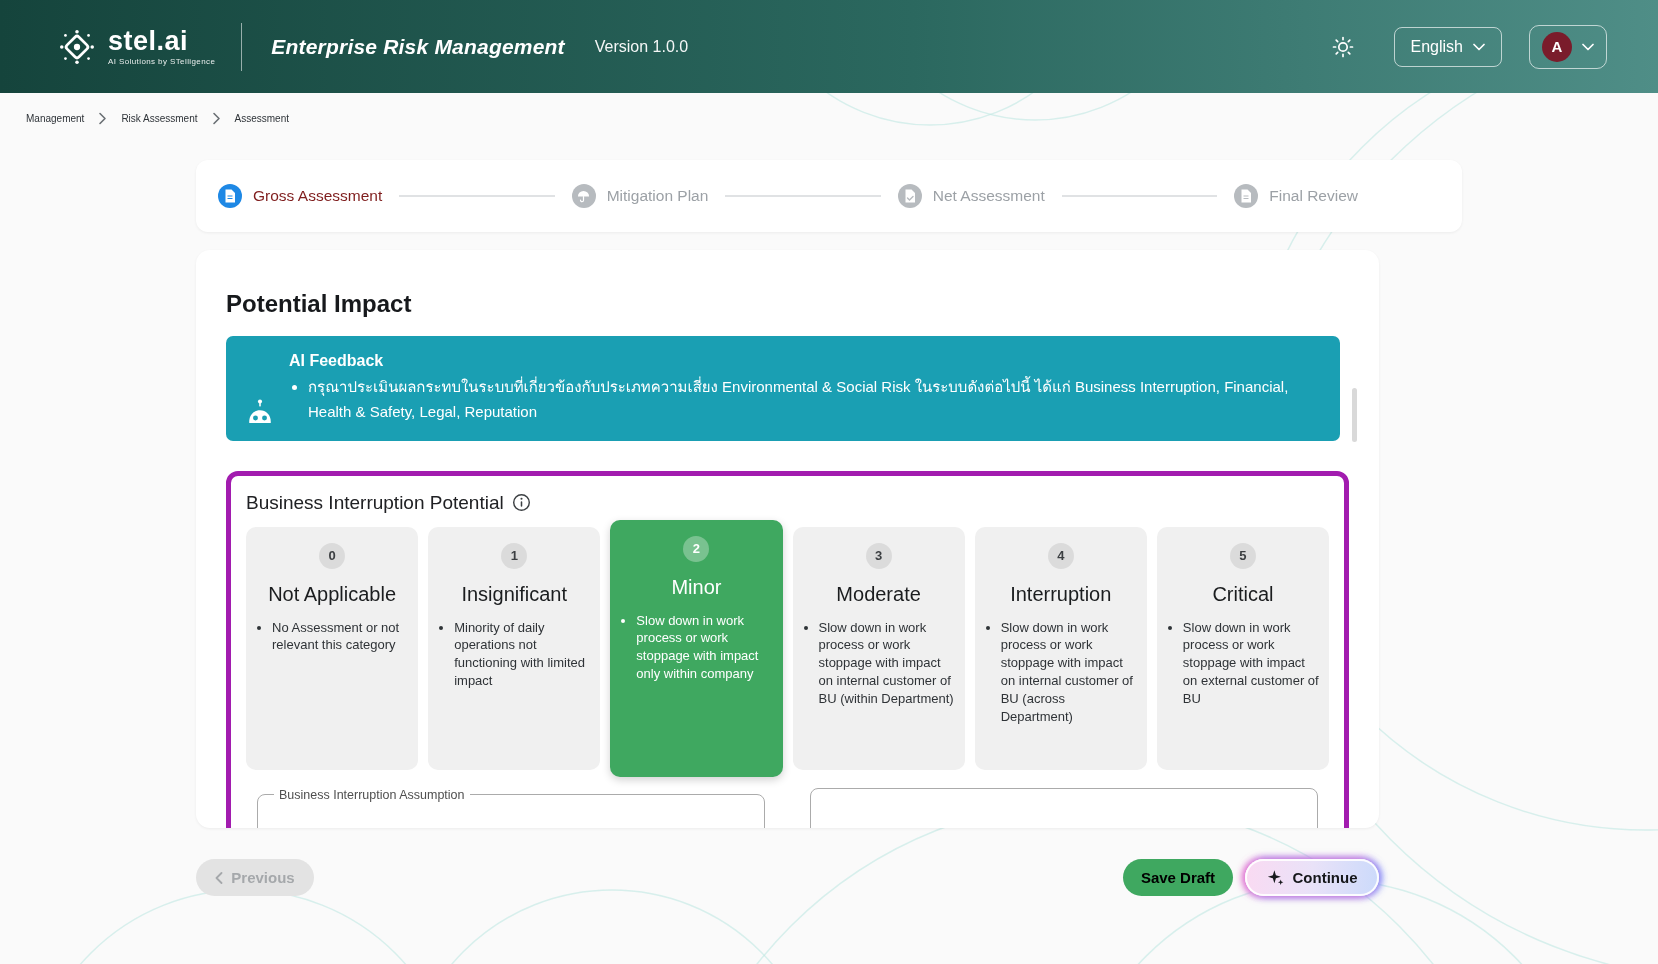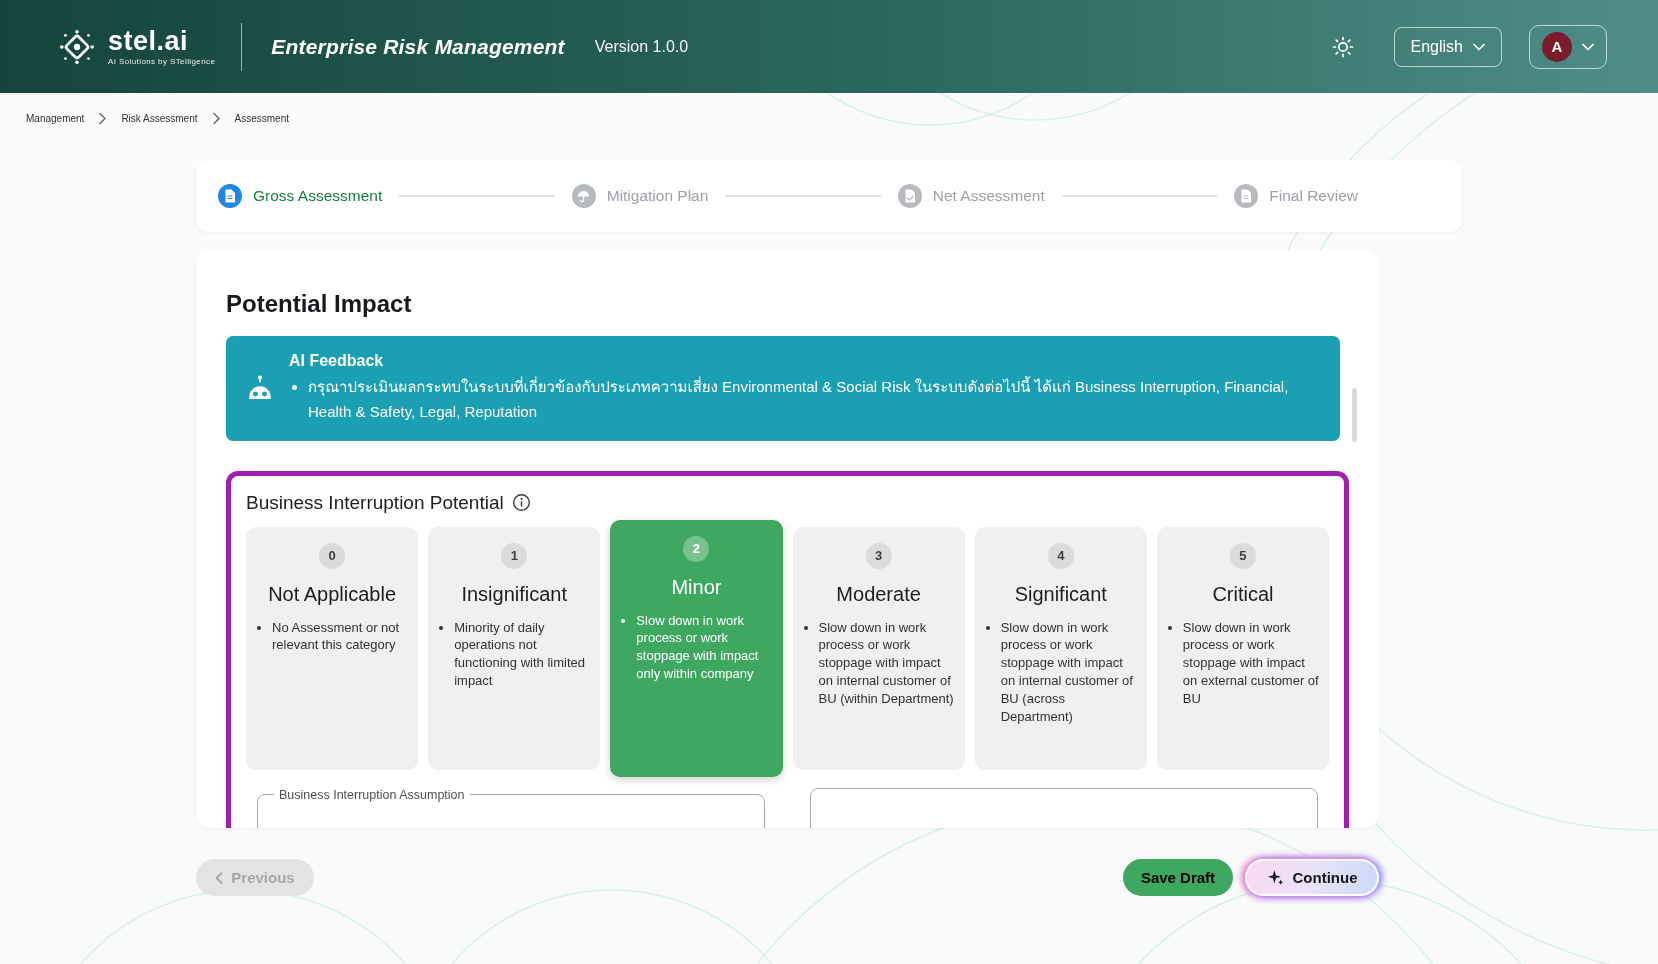--- a/index.html
+++ b/index.html
@@ -39,32 +39,32 @@
 
   
   .stepper{position:relative;z-index:1;margin:35px 0 0 196px;width:1266px;height:72px;
     background:#fff;border-radius:12px;box-shadow:0 1px 3px rgba(0,0,0,.06);
     display:flex;align-items:center;padding:0 104px 0 22px;}
   .step{display:flex;align-items:center;gap:11px;white-space:nowrap;cursor:pointer;}
   .step-circle{width:24px;height:24px;border-radius:50%;display:flex;align-items:center;justify-content:center;flex:none;}
   .step.active .step-circle{background:#1E88E5;}
   .step.upcoming .step-circle{background:#B7BBBF;}
   .step-label{font-size:15.5px;}
-  .step.active .step-label{color:#15803d;font-weight:500;}
+  .step.active .step-label{color:#7f1d1d;font-weight:500;}
   .step.upcoming .step-label{color:#9CA1A6;font-weight:400;}
   .connector{flex:1;height:1.5px;background:#E0E2E4;margin:0 17px;}
 
   
   .main-card{position:relative;z-index:1;margin:18px 0 0 196px;width:1183px;height:578px;
     background:#fff;border-radius:14px;box-shadow:0 1px 3px rgba(0,0,0,.06);
     padding:40px 30px 0 30px;overflow:hidden;}
   .page-title{margin:0;font-size:24px;font-weight:700;color:#17191C;}
 
   .ai-banner{margin-top:18px;margin-right:9px;background:#1A9FB3;border-radius:7px;color:#fff;
-    padding:15px 20px 16px 20px;display:flex;gap:15px;align-items:center;}
+    padding:15px 20px 16px 20px;display:flex;gap:15px;align-items:flex-end;}
   .ai-body{flex:1;}
   .ai-title{font-size:16px;font-weight:700;line-height:1.25;}
   .ai-list{margin:4px 0 0 0;padding-left:19px;font-size:15px;line-height:1.65;}
   .scroll-thumb{position:absolute;right:22px;top:138px;width:5px;height:54px;border-radius:3px;
     background:#D9D9D9;cursor:pointer;}
 
   .section-card{margin-top:30px;border:5px solid #a21caf;border-radius:12px;padding:16px 15px 20px 15px;}
   .section-title-row{display:flex;align-items:center;gap:8px;}
   .section-title{font-size:19px;color:#202124;}
   .info-btn{background:none;border:none;padding:0;cursor:pointer;display:flex;align-items:center;}
@@ -275,21 +275,21 @@
         </div>
         <div class="opt">
           <div class="opt-badge">3</div>
           <div class="opt-title">Moderate</div>
           <ul class="opt-desc">
               <li>Slow down in work process or work stoppage with impact on internal customer of BU (within Department)</li>
             </ul>
         </div>
         <div class="opt">
           <div class="opt-badge">4</div>
-          <div class="opt-title">Significant</div>
+          <div class="opt-title">Interruption</div>
           <ul class="opt-desc">
               <li>Slow down in work process or work stoppage with impact on internal customer of BU (across Department)</li>
             </ul>
         </div>
         <div class="opt">
           <div class="opt-badge">5</div>
           <div class="opt-title">Critical</div>
           <ul class="opt-desc">
               <li>Slow down in work process or work stoppage with impact on external customer of BU</li>
             </ul>

